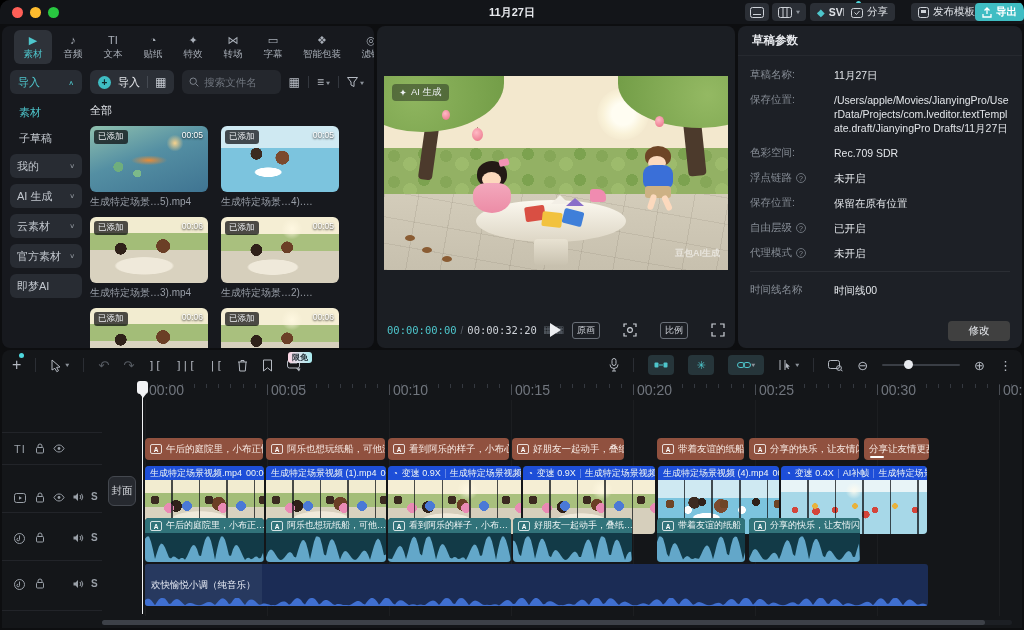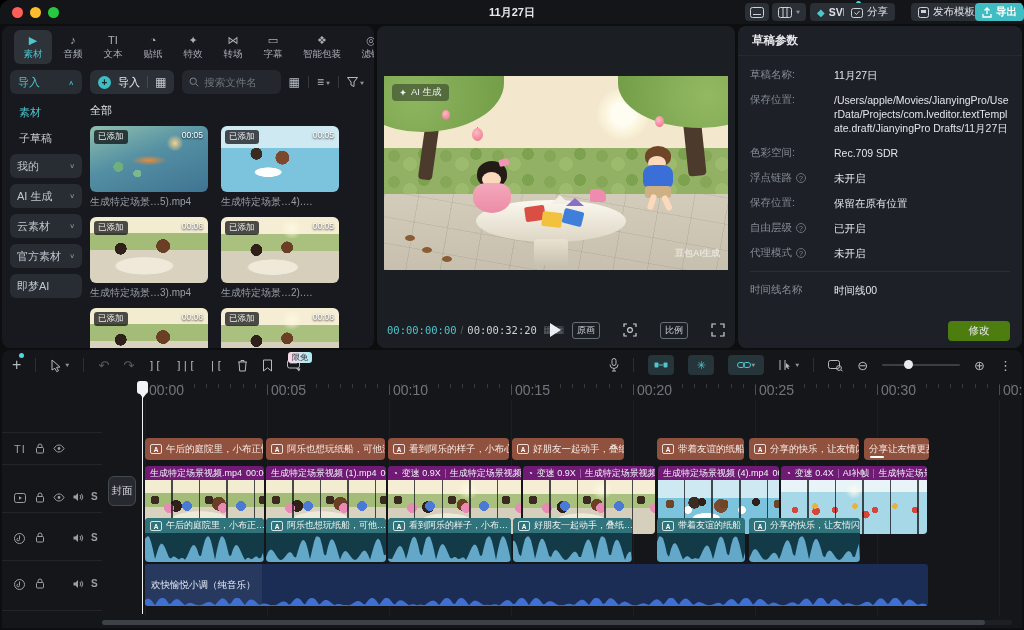--- a/index.html
+++ b/index.html
@@ -102,49 +102,49 @@
   .pc-svg{width:14px;height:14px}
   
   #draft{left:738px;top:26px;width:284px;height:322px;background:#1d2026}
   #draft-title{height:30px;border-bottom:1px solid #26292f;display:flex;align-items:center;padding:0 14px;font-size:11.5px;font-weight:bold;color:#e6e8ec}
   #draft-rows{position:absolute;left:0;right:0;top:34px;bottom:34px;padding:8px 12px 0 12px;overflow:hidden}
   .d-row{display:flex;margin-bottom:11px;align-items:flex-start}
   .d-label{width:84px;flex:0 0 auto;color:#858b94;font-size:10.5px;display:flex;align-items:center;gap:4px}
   .d-value{color:#e2e5e9;font-size:10.5px;line-height:14px;word-break:break-all}
   .q{width:10px;height:10px;border:1px solid #6a7078;border-radius:50%;color:#8a9097;font-size:7px;display:inline-flex;align-items:center;justify-content:center}
   .d-div{height:1px;background:#2b2e34;margin:10px 0 11px 0}
-  #modify-btn{position:absolute;right:12px;bottom:7px;width:62px;height:20px;background:#4d7c0f;color:#e6e8ec;border-radius:4px;font-size:10.5px;display:flex;align-items:center;justify-content:center}
+  #modify-btn{position:absolute;right:12px;bottom:7px;width:62px;height:20px;background:#404040;color:#e6e8ec;border-radius:4px;font-size:10.5px;display:flex;align-items:center;justify-content:center}
   
   #timeline{position:absolute;left:2px;top:350px;width:1020px;height:278px;background:#141619;border-radius:8px 8px 0 0;overflow:hidden}
   #tl-toolbar{position:absolute;left:0;right:0;top:0;height:30px;display:flex;align-items:center;padding:0 10px;gap:14px}
   .ti{position:relative;color:#b4b9c1;font-size:13px;display:flex;align-items:center;gap:3px}
   .ti.dim{color:#565b62}
   .ti svg{display:block}
   .tdot{position:absolute;right:-3px;top:-3px;width:5px;height:5px;border-radius:50%;background:#4ed7dd}
   .tsep{width:1px;height:14px;background:#2b2e34}
   .mono{font-family:"DejaVu Sans Mono",monospace;font-size:11px}
-  #limited{position:absolute;left:286px;top:2px;background:linear-gradient(90deg,#ffd7e6,#a9ecf0);color:#243038;font-size:8px;font-weight:normal;padding:0px 4px;border-radius:3px;z-index:3}
+  #limited{position:absolute;left:286px;top:2px;background:linear-gradient(90deg,#ffd7e6,#a9ecf0);color:#243038;font-size:8px;font-weight:bold;padding:0px 4px;border-radius:3px;z-index:3}
   .toggle{width:26px;height:20px;border-radius:4px;background:#26353a;display:flex;align-items:center;justify-content:center;color:#4ec6cc}
   #zoom-slider{position:relative;width:78px;height:2px;background:#3a3e45;border-radius:1px}
   #zoom-handle{position:absolute;left:22px;top:-4px;width:9px;height:9px;border-radius:50%;background:#e8eaee}
   #ruler{position:absolute;left:100px;right:0;top:30px;height:20px;background:repeating-linear-gradient(90deg,#34383f 0 1px,transparent 1px 12.2px) 43px 4px/100% 4px no-repeat}
   .rlb{position:absolute;top:5px;font-size:14px;color:#71767e;border-left:1px solid #4a4e55;padding-left:3px;height:10px;line-height:10px}
   #tracks{position:absolute;left:0;right:0;top:50px;bottom:12px}
   #grid-lines{position:absolute;left:143px;top:0;right:0;bottom:0;background:repeating-linear-gradient(90deg,rgba(255,255,255,.035) 0 1px,transparent 1px 122px)}
   .hrow{position:absolute;left:0;width:100px;height:1px;background:#222429}
   .th-ico{position:absolute;color:#9aa0a8;font-size:10px}
   .th-ico svg{display:block}
   #cover-btn{position:absolute;left:106px;top:76px;width:28px;height:30px;background:#26292f;border:1px solid #44484f;border-radius:6px;color:#d6d9de;font-size:10.5px;display:flex;align-items:center;justify-content:center}
   
   .tclip{position:absolute;top:38px;height:22px;border-radius:4px;background:#90513f;display:flex;align-items:center;gap:4px;padding:0 5px;overflow:hidden}
   .tclip .txt{color:#f6e9e3;font-size:9.5px;white-space:nowrap}
   .tclip.selected::after{content:"";position:absolute;left:6px;bottom:2px;width:14px;height:2px;background:#fff;border-radius:1px}
   .cico{flex:0 0 auto;width:12px;height:10px;border:1px solid rgba(255,255,255,.8);border-radius:2px;color:#fff;font-size:6.5px;line-height:9px;text-align:center;font-weight:bold}
   .vclip{position:absolute;top:66px;height:68px;border-radius:4px;overflow:hidden;background:#20484e}
-  .vhead{height:14px;background:#701a75;display:flex;align-items:center;gap:4px;padding:0 5px;color:#eef4f4;font-size:9px;white-space:nowrap;overflow:hidden}
+  .vhead{height:14px;background:#1d4ed8;display:flex;align-items:center;gap:4px;padding:0 5px;color:#eef4f4;font-size:9px;white-space:nowrap;overflow:hidden}
   .vsep{width:1px;height:9px;background:rgba(255,255,255,.3);flex:0 0 auto}
   .speed-ic{font-size:8px}
   .strip{position:relative;height:54px}
   .strip::after{content:"";position:absolute;inset:0;background:repeating-linear-gradient(90deg,transparent 0 26px,rgba(16,20,24,.75) 26px 27.5px)}
   .strip-kids{position:absolute;inset:0;background:radial-gradient(circle 4.5px at 10px 20px,#3b2a20 96%,transparent),radial-gradient(circle 5px at 24px 28px,#e98ab4 96%,transparent),radial-gradient(circle 5px at 42px 26px,#4a79d6 96%,transparent);background-size:54px 54px;background-repeat:repeat-x}
   .strip-kids.blue{background:radial-gradient(circle 4.5px at 12px 24px,#6e4526 96%,transparent),radial-gradient(circle 4px at 30px 30px,#ffffff 92%,transparent),radial-gradient(circle 4px at 44px 22px,#2f2119 96%,transparent);background-size:54px 54px;background-repeat:repeat-x}
   .strip-kids.red{background:radial-gradient(circle 3.5px at 14px 30px,#d4453a 96%,transparent),radial-gradient(circle 3px at 34px 26px,#e8b23c 92%,transparent);background-size:40px 54px;background-repeat:repeat-x}
   .aclip{position:absolute;top:118px;height:44px;border-radius:4px;overflow:hidden;background:#143f4c}
   .ahead{height:15px;background:#31737a;display:flex;align-items:center;gap:4px;padding:0 5px;color:#eef4f4;font-size:9px;white-space:nowrap;overflow:hidden}
   .awave{position:relative;height:29px;background:#123a47}

